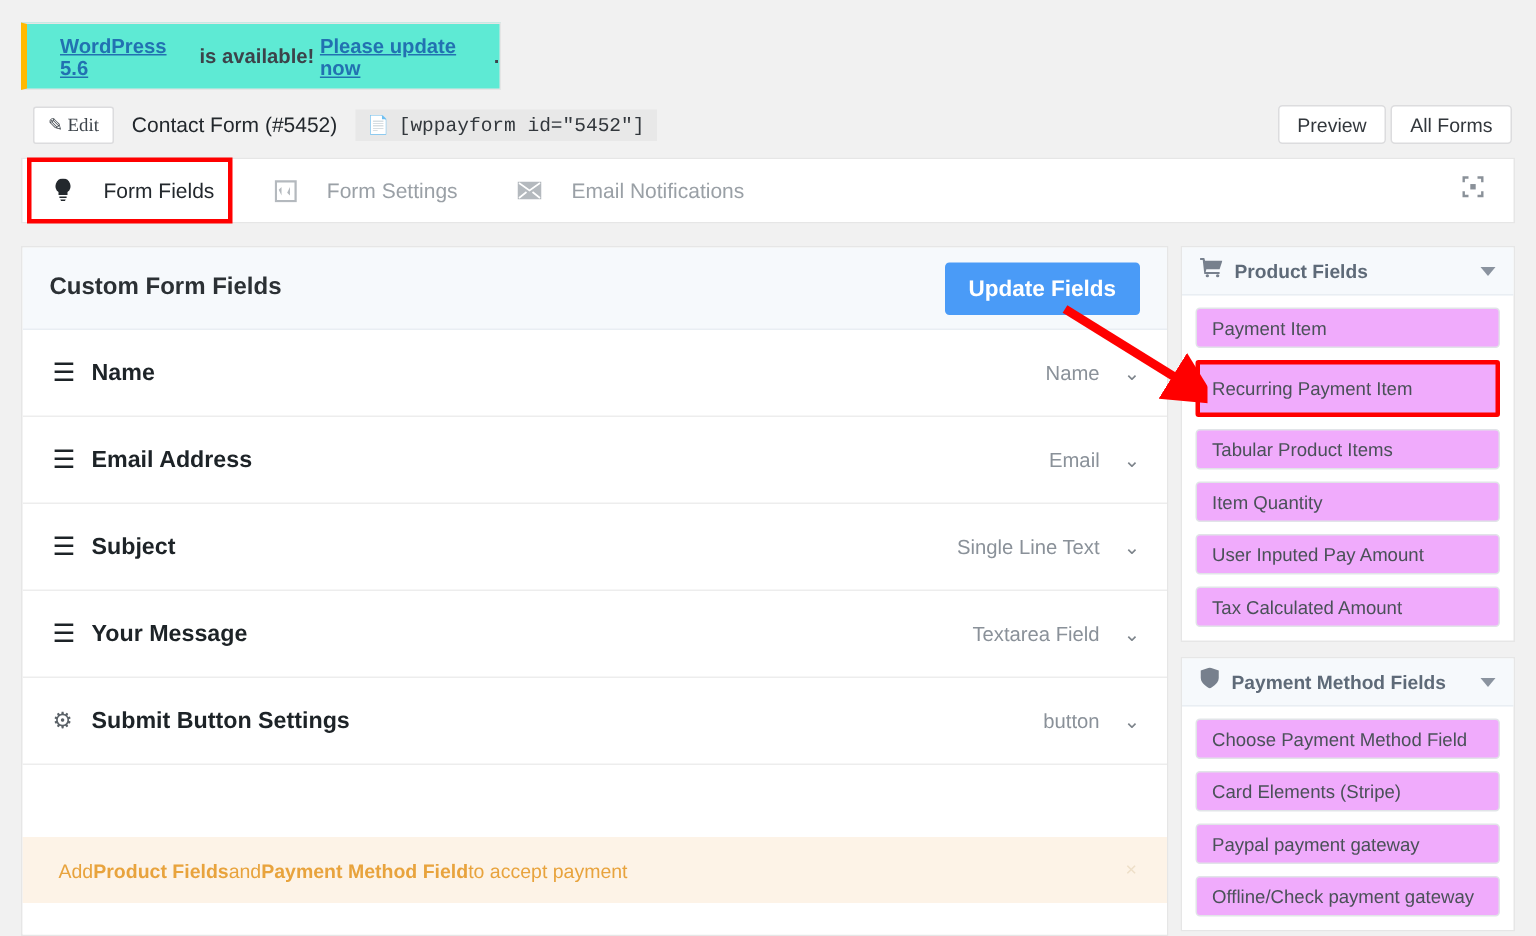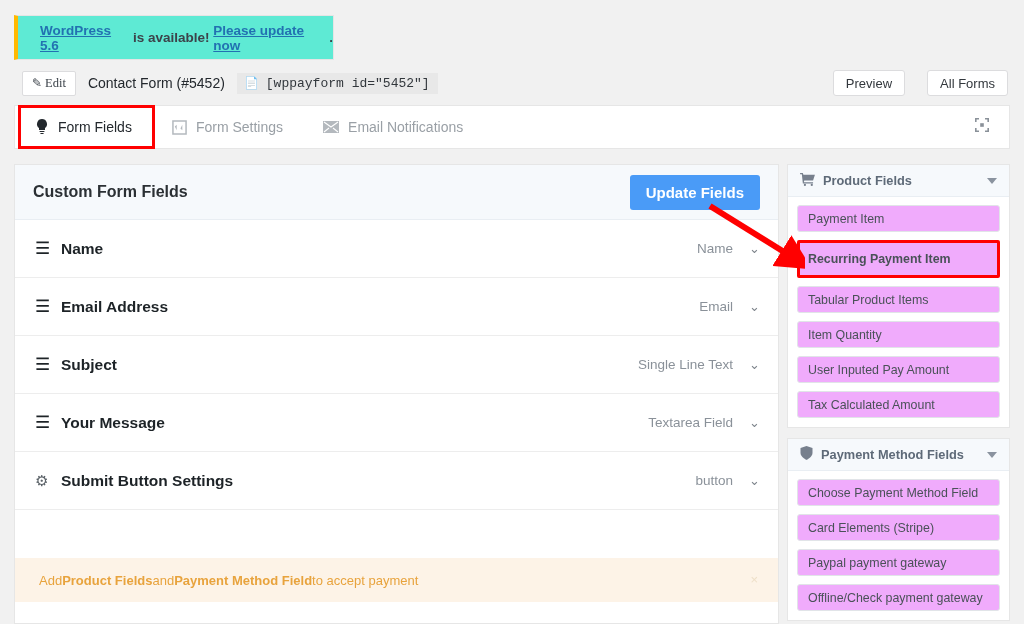--- a/index.html
+++ b/index.html
@@ -81,21 +81,21 @@
     font-family: "Liberation Mono", monospace;
   }
   .shortcode .doc-ic { font-family: "DejaVu Sans", sans-serif; font-size: 12px; color: #6c7781; }
 
   
   .hdr-actions {
     position: absolute;
     right: 16px;
     top: 70px;
     display: flex;
-    gap: 22px;
+    gap: 3px;
     padding-left: 48px;
   }
   .hdr-btn {
     height: 26px;
     min-width: 72px;
     background: #ffffff;
     border: 1px solid #dcdcde;
     border-radius: 3px;
     font-size: 13px;
     color: #32373c;
@@ -114,21 +114,21 @@
     height: 44px;
     background: #ffffff;
     border: 1px solid #e6e6e6;
     display: flex;
     align-items: center;
   }
   .tab {
     height: 100%;
     display: flex;
     align-items: center;
-    gap: 9px;
+    gap: 20px;
     padding: 0 20px;
     font-size: 14px;
     color: #9aa0a6;
   }
   .tab.active { color: #23282d; }
   .tab .ic { display: flex; align-items: center; }
   .tab.active .ic svg { fill: #23282d; }
   .tab .ic svg { fill: #b4b9be; }
   .tab-highlight {
     position: absolute;
@@ -273,21 +273,20 @@
     color: #4a5158;
     margin-bottom: 8px;
     background: #f0abfc;
   }
   .side-item:last-child { margin-bottom: 0; }
   .side-item.highlighted {
     border: 3px solid #ff0000;
     border-radius: 2px;
     height: 17px;
     padding: 16px 8px;
-    font-weight: bold;
   }
 
   
   .arrow-svg {
     position: absolute;
     left: 705px;
     top: 198px;
     width: 100px;
     height: 72px;
     pointer-events: none;

